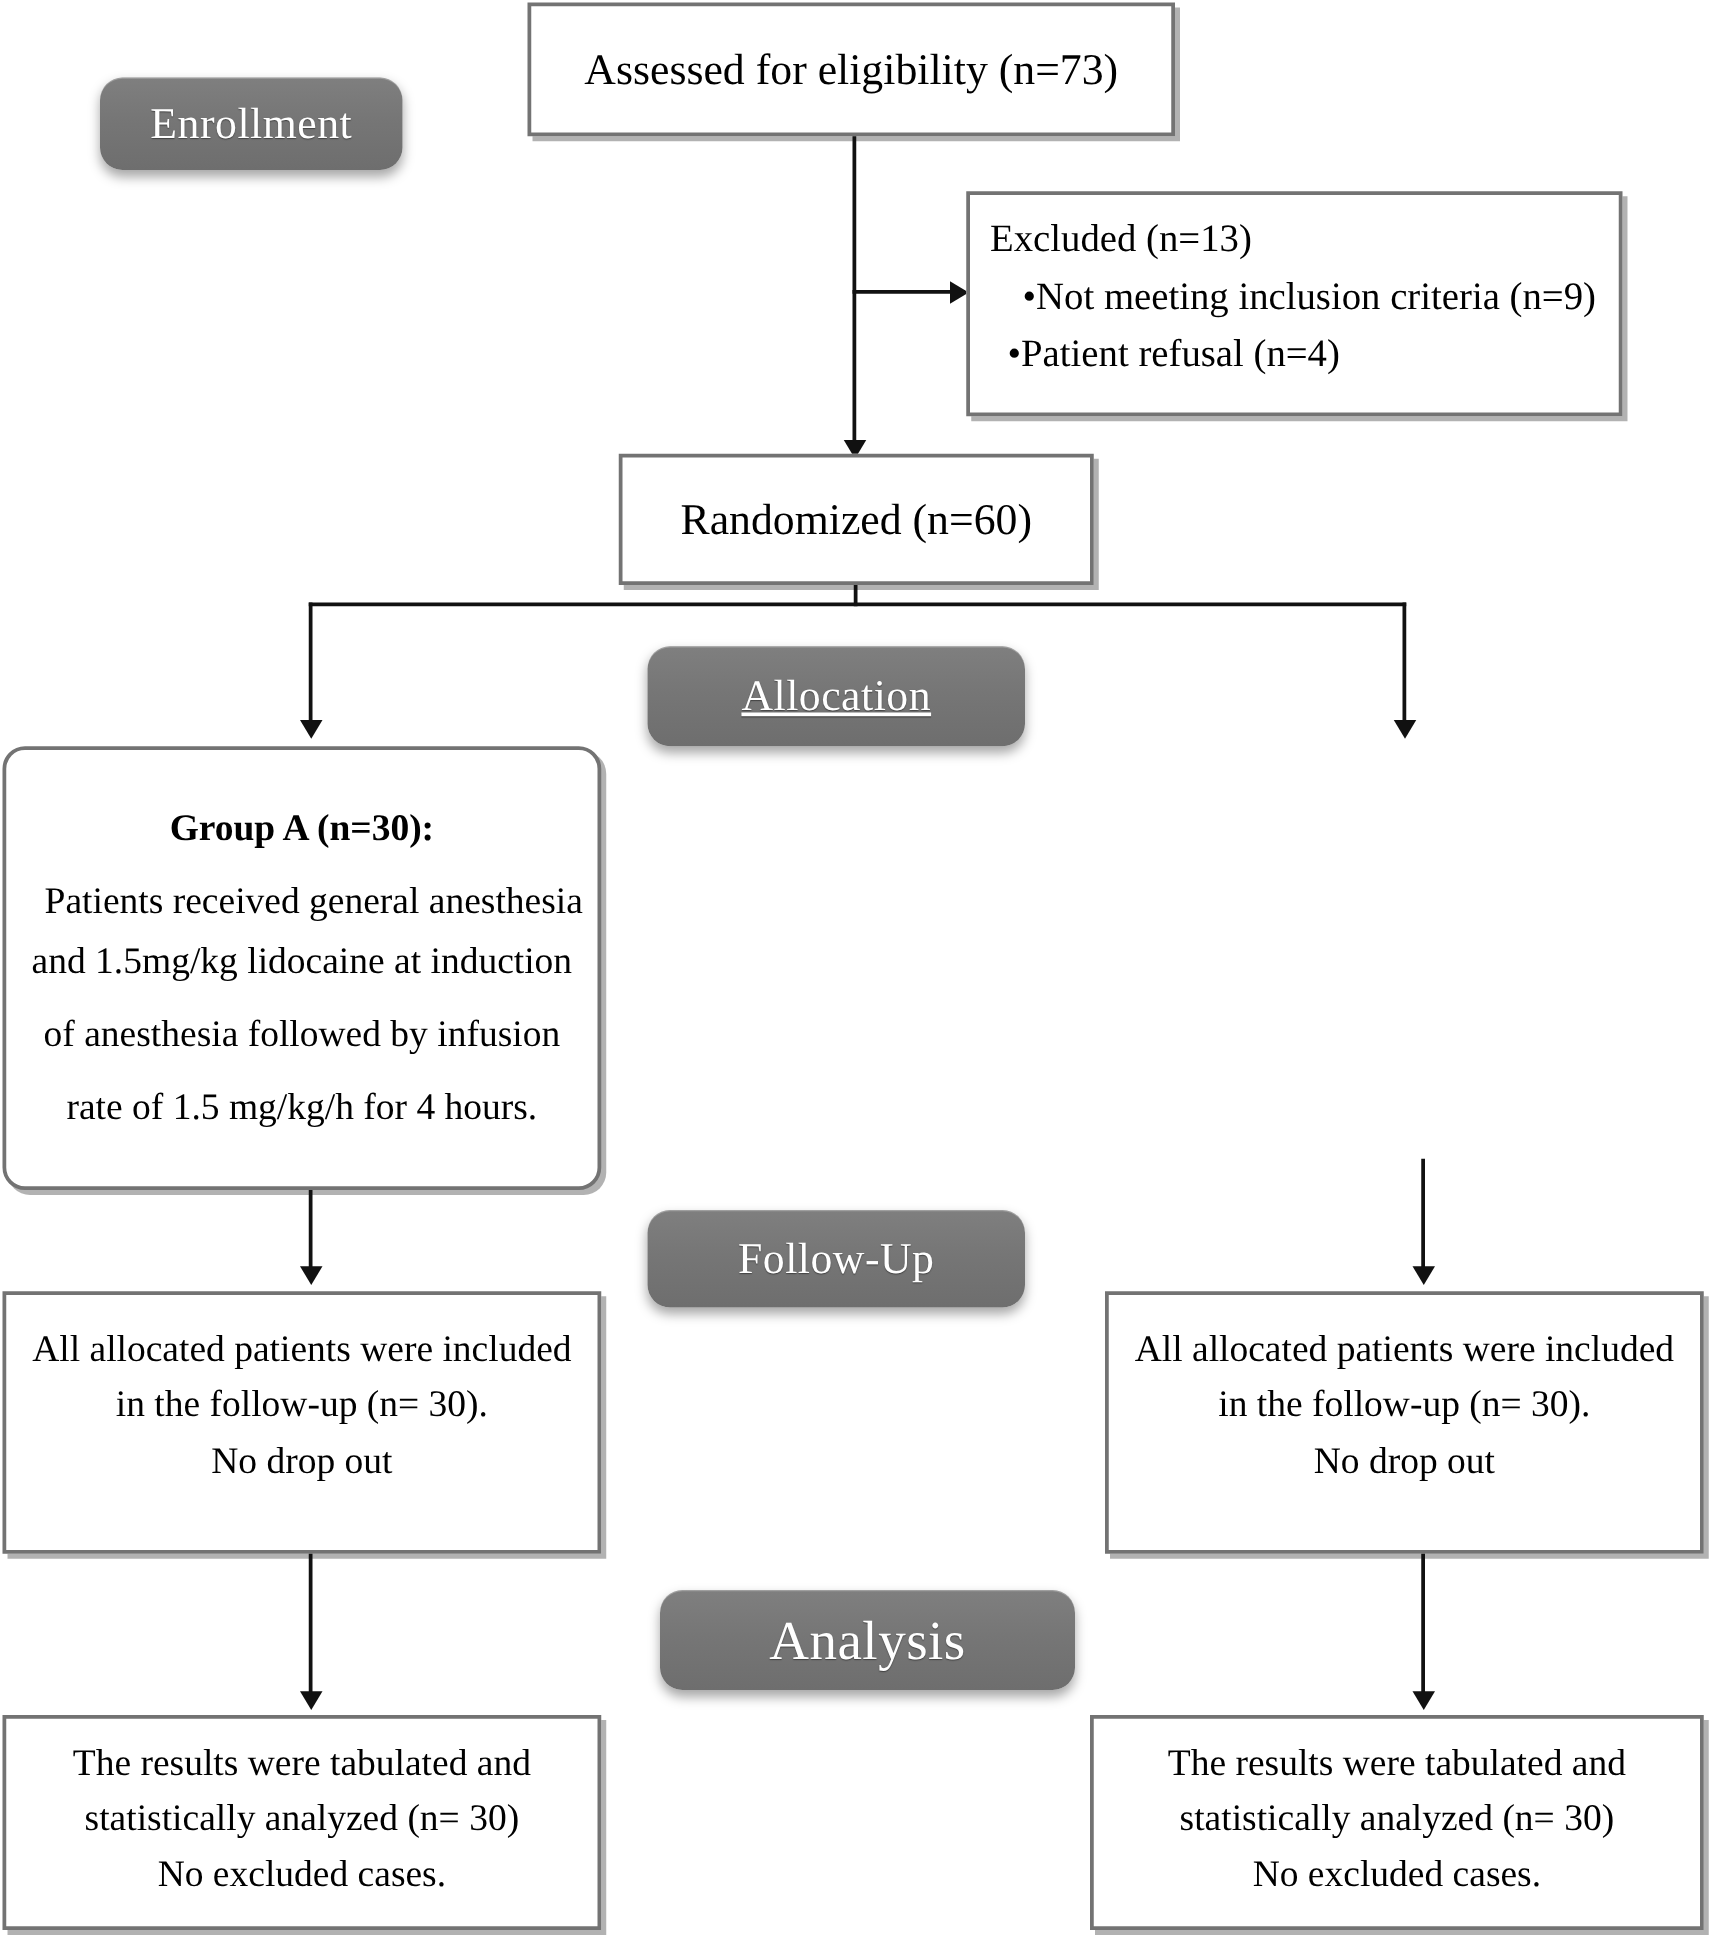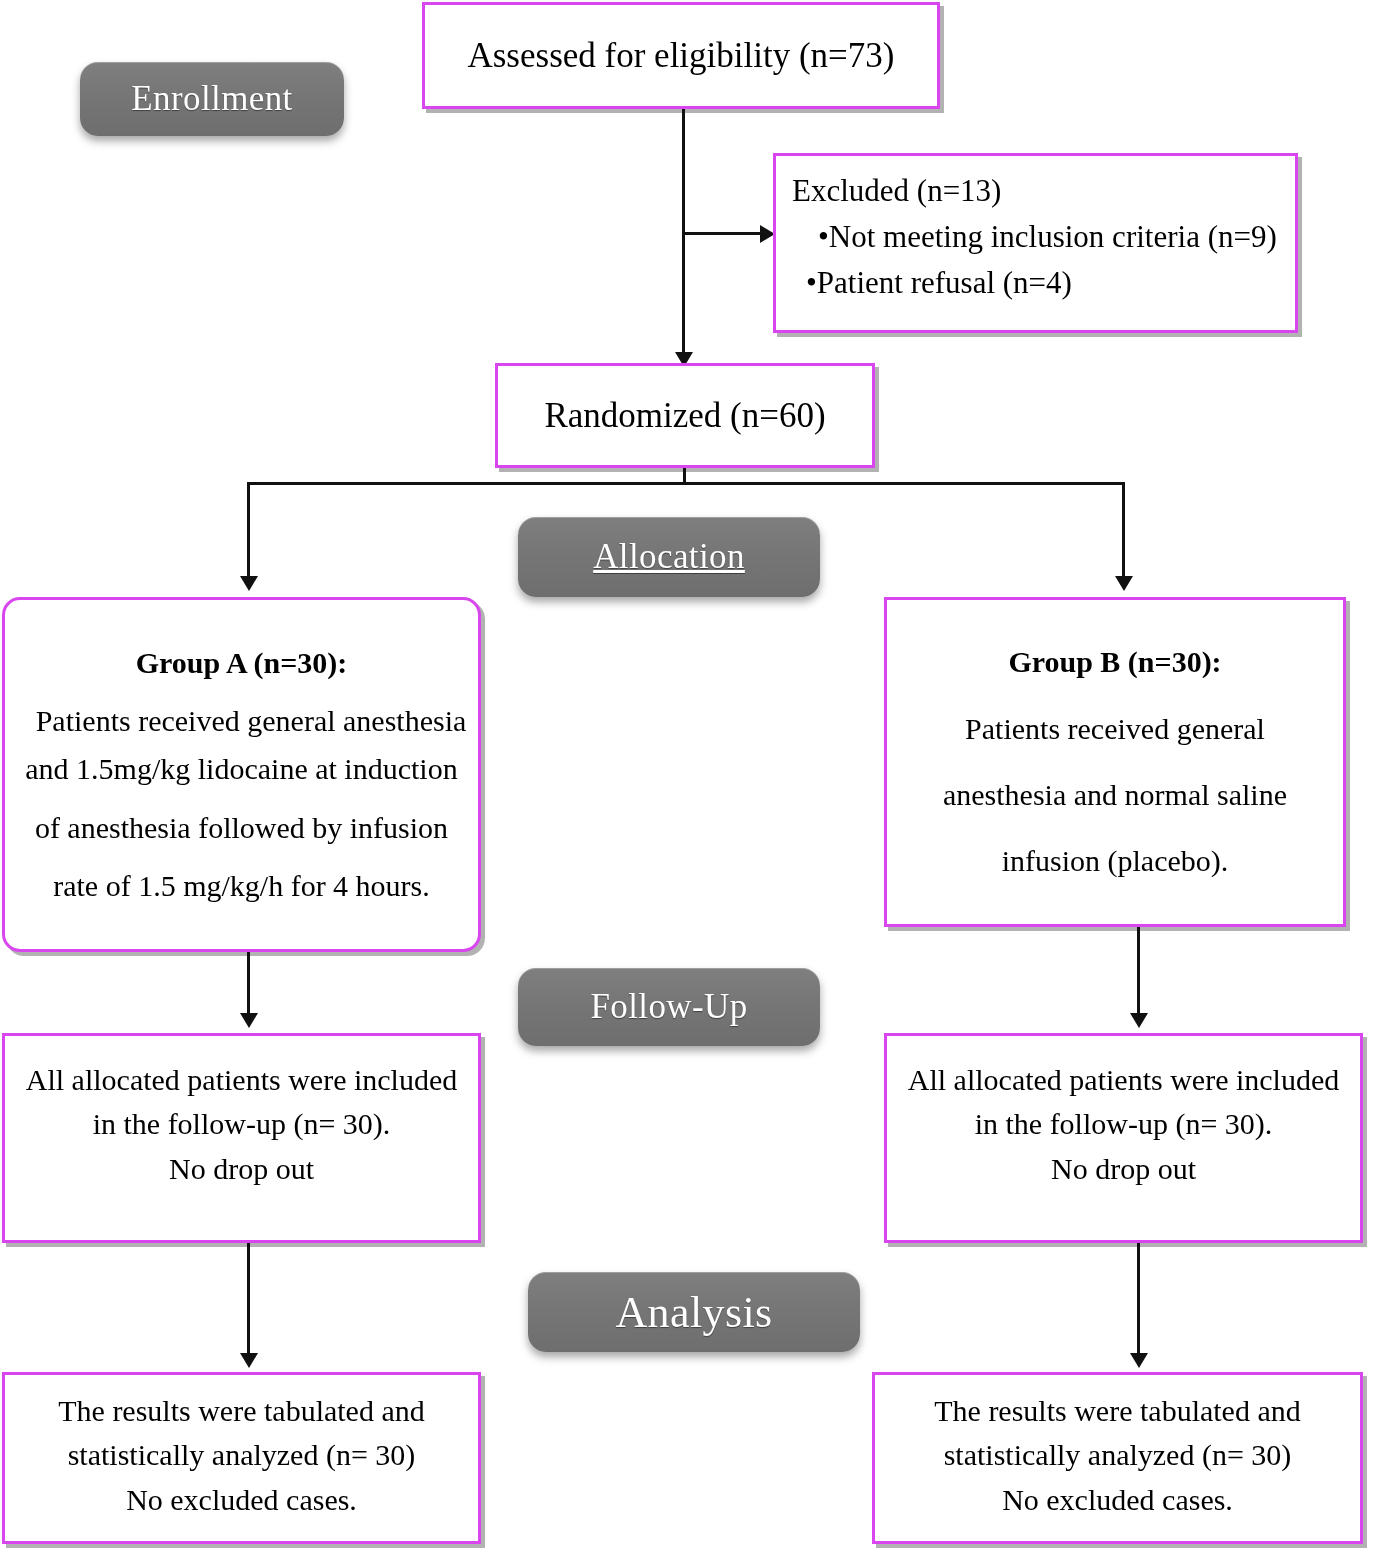--- a/index.html
+++ b/index.html
@@ -14,21 +14,21 @@
     background: #ffffff;
     font-family: "Liberation Serif", "DejaVu Serif", serif;
     overflow: hidden;
   }
 
   
   .box {
     position: absolute;
     box-sizing: border-box;
     background: #ffffff;
-    border: 3px solid #d946ef;
+    border: 3px solid #737373;
     box-shadow: 4px 4px 0 rgba(0,0,0,0.30);
     display: flex;
     flex-direction: column;
     justify-content: center;
     align-items: center;
     text-align: center;
     color: #000000;
     line-height: 1.48;
   }
   .box .line {
@@ -88,21 +88,21 @@
     border-top: 9px solid transparent;
     border-bottom: 9px solid transparent;
     border-left: 15px solid #111111;
   }
 </style>
 </head>
 <body>
 
 <div id="canvas">
 
-  <div class="pill" style="left:80px; top:62px; width:264px; height:74px; font-size:35px;">
+  <div class="pill" style="left:80px; top:62px; width:242px; height:74px; font-size:35px;">
     <span>Enrollment</span>
   </div>
 
   <div class="box" style="left:422px; top:2px; width:518px; height:107px; font-size:35px;">
     <span class="line">Assessed for eligibility (n=73)</span>
   </div>
 
   <div class="vline" style="left:682px; top:109px; height:250px;"></div>
   <div class="arrow-down" style="left:675px; top:352px;"></div>
 
@@ -131,26 +131,20 @@
   </div>
 
   <div class="box" style="left:2px; top:597px; width:479px; height:355px; font-size:30px;border-radius:18px;">
     <span class="line bold" style="margin-bottom:14px;">Group A (n=30):</span>
     <span class="line" style="margin-bottom:4px;padding-left:19px;">Patients received general anesthesia</span>
     <span class="line" style="margin-bottom:14px;">and 1.5mg/kg lidocaine at induction</span>
     <span class="line" style="margin-bottom:14px;">of anesthesia followed by infusion</span>
     <span class="line">rate of 1.5 mg/kg/h for 4 hours.</span>
   </div>
 
-  <div class="box" style="left:884px; top:597px; width:462px; height:330px; font-size:30px;">
-    <span class="line bold" style="margin-bottom:22px;">Group B (n=30):</span>
-    <span class="line" style="margin-bottom:22px;">Patients received general</span>
-    <span class="line" style="margin-bottom:22px;">anesthesia and normal saline</span>
-    <span class="line">infusion (placebo).</span>
-  </div>
 
   <div class="vline" style="left:247px; top:952px; height:65px;"></div>
   <div class="arrow-down" style="left:240px; top:1013px;"></div>
 
   <div class="vline" style="left:1137px; top:927px; height:90px;"></div>
   <div class="arrow-down" style="left:1130px; top:1013px;"></div>
 
   <div class="pill" style="left:518px; top:968px; width:302px; height:78px; font-size:35px;">
     <span>Follow-Up</span>
   </div>

